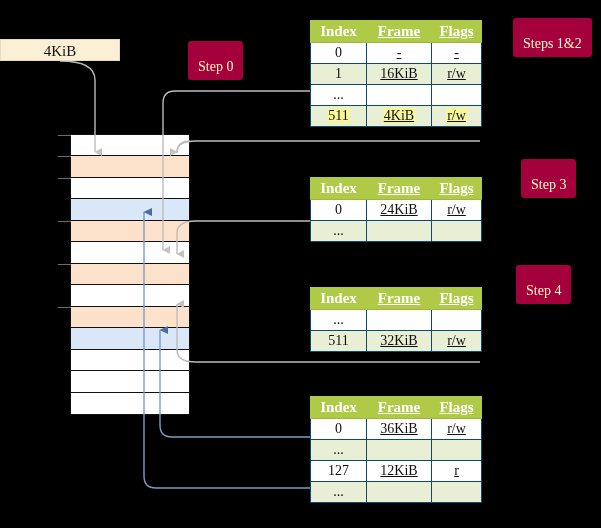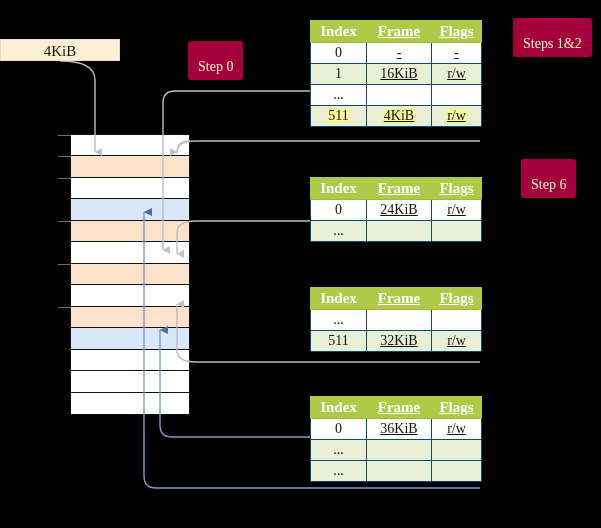--- a/index.html
+++ b/index.html
@@ -179,21 +179,24 @@
     <span>4KiB</span>
   </div>
 
   <div class="badge" style="left: 513px; top: 18px;">
     <span>Steps 1&amp;2</span>
   </div>
   <div class="badge" style="left: 188px; top: 41px;">
     <span>Step 0</span>
   </div>
   <div class="badge" style="left: 521px; top: 159px;">
-    <span>Step 6</span>
+    <span>Step 3</span>
+  </div>
+  <div class="badge" style="left: 516px; top: 265px;">
+    <span>Step 4</span>
   </div>
 
   <div id="tables-host">
       <table class="ptable" style="left: 310px; top: 20px;">
         <thead>
           <tr>
             <th class="col-index">Index</th>
             <th class="col-frame">Frame</th>
             <th class="col-flags">Flags</th>
           </tr>
@@ -274,20 +277,25 @@
         <tbody>
           <tr>
             <td class="col-index">0</td>
             <td class="col-frame">36KiB</td>
             <td class="col-flags">r/w</td>
           </tr>
           <tr class="alt">
             <td class="col-index">...</td>
             <td class="col-frame"></td>
             <td class="col-flags"></td>
+          </tr>
+          <tr>
+            <td class="col-index">127</td>
+            <td class="col-frame">12KiB</td>
+            <td class="col-flags">r</td>
           </tr>
           <tr class="alt">
             <td class="col-index">...</td>
             <td class="col-frame"></td>
             <td class="col-flags"></td>
           </tr>
         </tbody>
       </table>
     </div>
 

